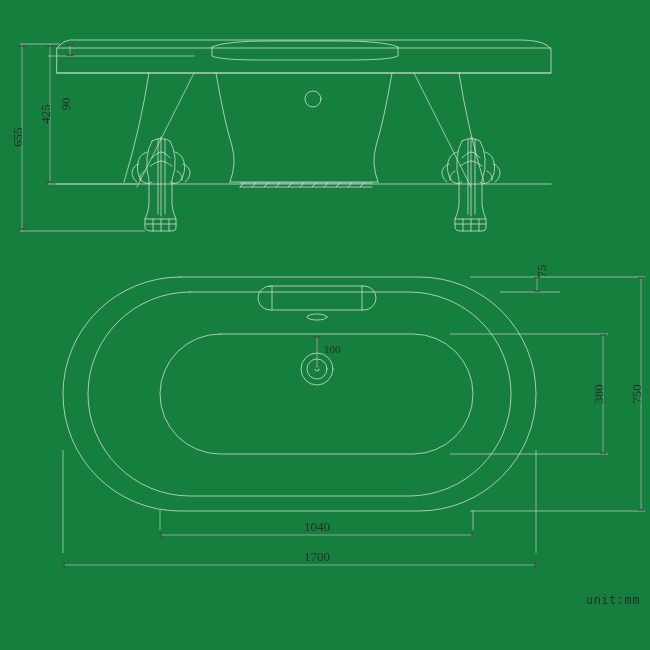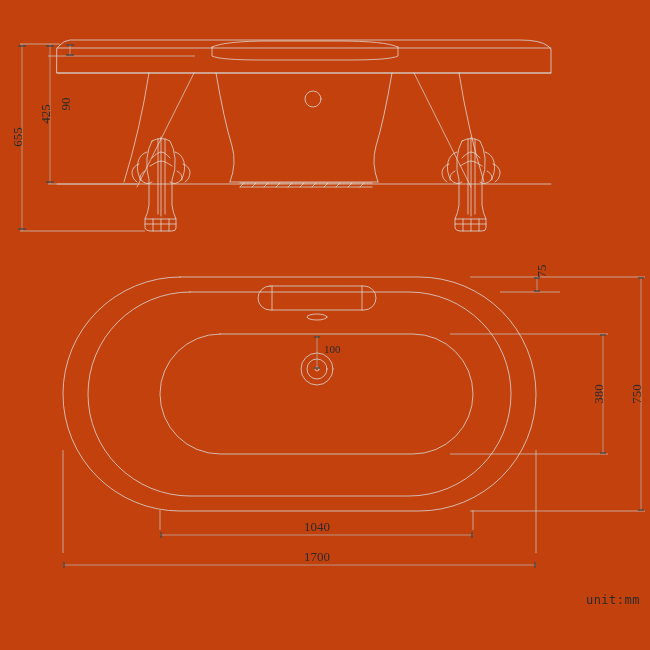--- a/index.html
+++ b/index.html
@@ -4,21 +4,21 @@
 <style>
   html, body {
     margin: 0;
     padding: 0;
     background: #ffffff;
   }
   #sheet {
     position: relative;
     width: 650px;
     height: 650px;
-    background: #c2410c;
+    background: #15803d;
     overflow: hidden;
     font-family: "Liberation Serif", serif;
   }
   #sheet svg {
     position: absolute;
     left: 0;
     top: 0;
     display: block;
   }
   .dim-text {

